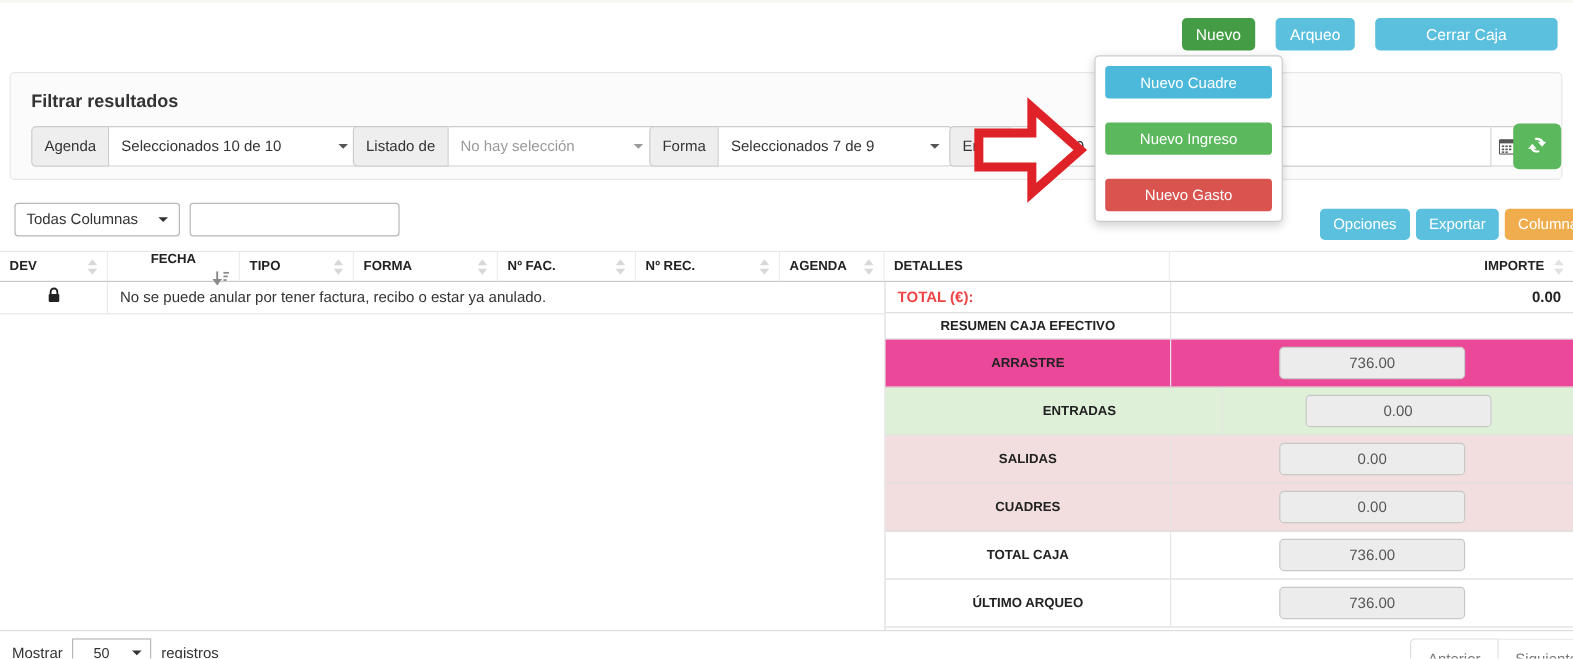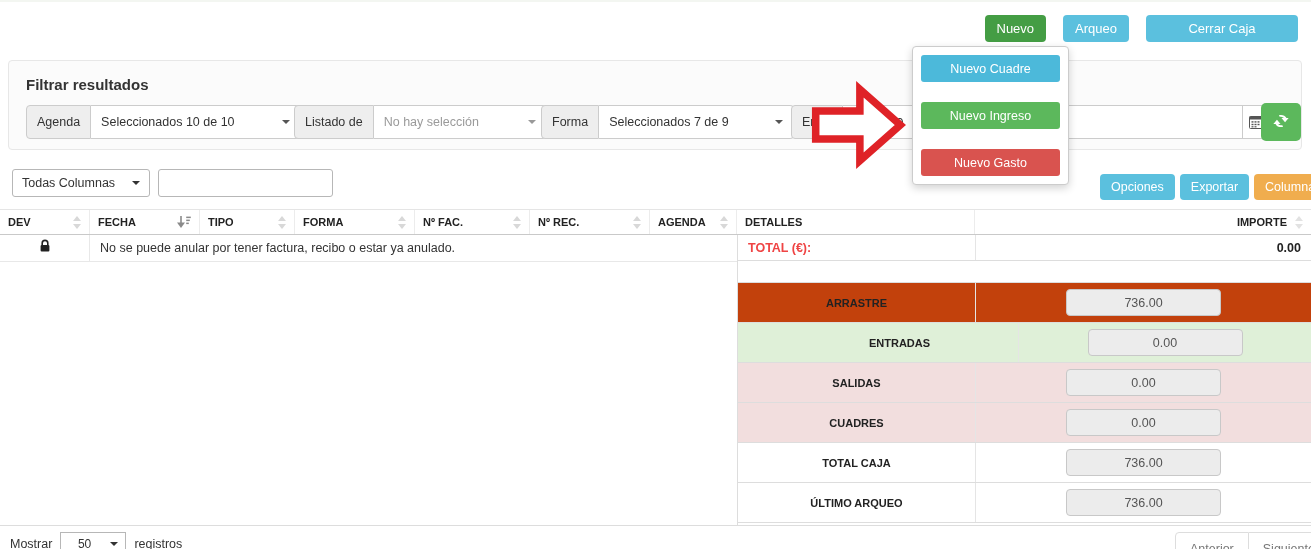--- a/index.html
+++ b/index.html
@@ -61,21 +61,21 @@
   .tb-buttons { position:absolute; top:172px; left:1100px; display:flex; gap:5px; }
   .tb-btn { height:26px; font-size:12.5px; padding:0 11px; }
   .btn-orange { background:#f0ad4e; }
 
   
   .thead { position:absolute; left:0; top:207px; width:1311px; height:26px; display:flex;
            border-top:1px solid #e5e5e5; border-bottom:1px solid #c9c9c9; background:#fff; }
   .th { display:flex; align-items:center; gap:4px; padding:0 8px; font-size:11px; font-weight:bold;
         color:#222; border-right:1px solid #ececec; cursor:pointer; }
   .th .sic { margin-left:auto; display:flex; align-items:center; }
-  .th-dev{width:90px;} .th-fecha{width:110px;} .th-tipo{width:95px;} .th-forma{width:120px;}
+  .th-dev{width:90px;} .th-fecha{width:110px;flex-direction:column;} .th-tipo{width:95px;} .th-forma{width:120px;}
   .th-nfac{width:115px;} .th-nrec{width:120px;} .th-agenda{width:87px;} .th-det{width:238px;}
   .th-imp{width:336px; justify-content:flex-end; border-right:none;}
 
   .tbody { position:absolute; left:0; top:233px; width:1311px; height:291px; border-bottom:1px solid #ddd; }
   .lockrow { position:absolute; left:0; top:0; width:737px; height:27px; border-bottom:1px solid #e8e8e8; display:flex; }
   .devcell { width:90px; border-right:1px solid #e8e8e8; display:flex; align-items:center; justify-content:center; }
   .msgcell { flex:1; display:flex; align-items:center; padding:0 10px; font-size:12.5px; color:#333; }
 
   .summary { position:absolute; left:737px; top:0; width:574px; height:100%; border-left:1px solid #ddd;
              display:flex; flex-direction:column; }
@@ -84,21 +84,21 @@
   .sval { flex:1; display:flex; align-items:center; }
   .row-total { height:26px; }
   .row-total .slabel { font-size:12.5px; font-weight:bold; color:#ef4444; padding-left:10px; }
   .row-total .sval { justify-content:flex-end; padding-right:10px; font-size:12.5px; font-weight:bold; color:#222; }
   .row-resumen { height:22px; }
   .row-resumen .slabel { justify-content:center; font-size:11px; font-weight:bold; color:#222; }
   .srow-val { height:40px; }
   .srow-val .slabel { justify-content:center; font-size:11px; font-weight:bold; color:#222; }
   .valbox { width:155px; height:27px; background:#ececec; border:1px solid #c8c8c8; border-radius:4px;
             display:flex; align-items:center; justify-content:center; font-size:12.5px; color:#555; margin:auto; }
-  .bg-warn { background:#c2410c; } .bg-succ { background:#dff0d8;padding-left:43px; } .bg-dang { background:#f2dede; }
+  .bg-warn { background:#ec4899; } .bg-succ { background:#dff0d8;padding-left:43px; } .bg-dang { background:#f2dede; }
 
   
   .mostrar { position:absolute; left:10px; top:530px; display:flex; align-items:center; gap:8px;
              font-size:12.5px; color:#333; }
   .pgsize { width:66px; height:23px; border:1px solid #b7b7b7; background:#fff; display:flex;
             align-items:center; padding:0 7px; font-size:12px; color:#333; cursor:pointer; }
   .pgsize .caret { border-top-color:#333; }
   .pagination { position:absolute; left:1175px; top:530px; display:flex; }
   .pg { min-width:60px; padding:9px 14px; border:1px solid #ddd; font-size:12.5px; color:#777;
         background:#fff; text-align:center; cursor:pointer; }
@@ -289,20 +289,21 @@
       </div>
       <div class="msgcell">No se puede anular por tener factura, recibo o estar ya anulado.</div>
     </div>
 
     <div class="summary">
       <div class="srow row-total">
         <div class="slabel">TOTAL (€):</div>
         <div class="sval">0.00</div>
       </div>
       <div class="srow row-resumen">
+        <div class="slabel">RESUMEN CAJA EFECTIVO</div>
         <div class="sval"></div>
       </div>
       <div class="srow srow-val bg-warn">
         <div class="slabel">ARRASTRE</div>
         <div class="sval">
             <div class="valbox">736.00</div>
           </div>
       </div>
       <div class="srow srow-val bg-succ">
         <div class="slabel">ENTRADAS</div>

